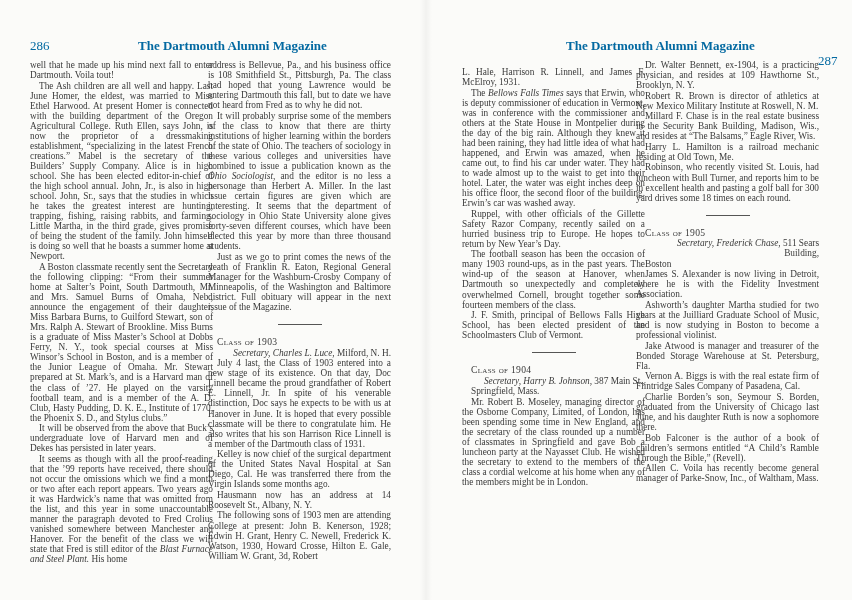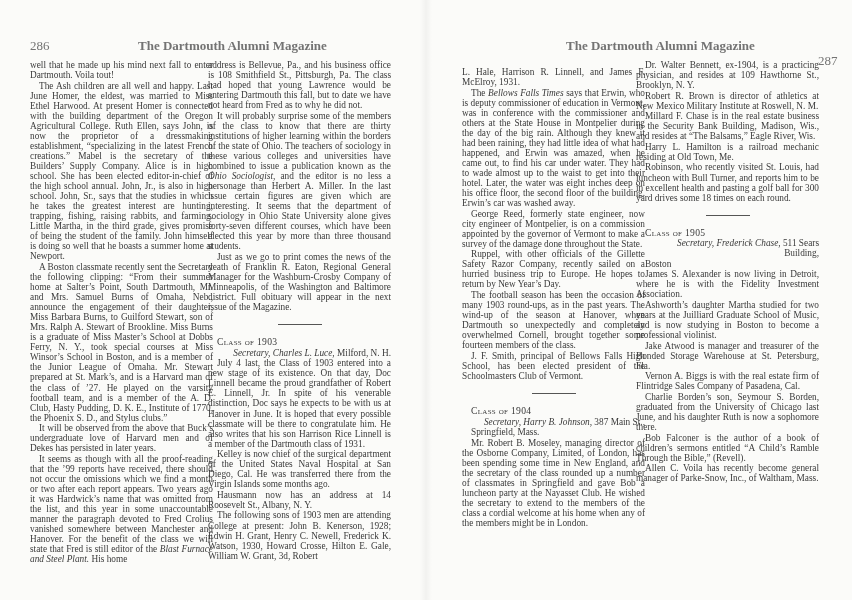--- a/index.html
+++ b/index.html
@@ -12,21 +12,21 @@
   }
   .page { position: absolute; top: 0; height: 600px; }
   .page.left { left: 0; width: 426px; }
   .page.right { left: 426px; width: 426px; }
   .gutter {
     position: absolute; left: 420px; top: 0; width: 12px; height: 600px;
     background: linear-gradient(to right, rgba(0,0,0,0) 0%, rgba(0,0,0,0.04) 50%, rgba(0,0,0,0) 100%);
   }
   .running-head {
     position: absolute; top: 38px; left: 0; right: 0; height: 16px;
-    font-size: 13px; font-weight: bold; color: #737373;
+    font-size: 13px; font-weight: bold; color: #0369a1;
   }
   .page.left .running-head .folio { position: absolute; left: 30px; top: 0; font-weight: normal; font-size: 13px; }
   .page.left .running-head .title { position: absolute; left: 138px; top: 0; }
   .page.right .running-head .title { position: absolute; left: 140px; top: 0; }
   .page.right .running-head .folio { position: absolute; left: 392px; top: 15px; font-weight: normal; font-size: 13px; }
   .col {
     position: absolute; top: 60px; width: 183px;
     font-size: 9.3px; line-height: 10.05px;
     text-align: justify; hyphens: manual;
   }
@@ -85,21 +85,20 @@
 
 <div class="page right">
   <div class="running-head">
     <span class="title">The Dartmouth Alumni Magazine</span>
     <span class="folio">287</span>
   </div>
 
   <div class="col c1">
     <p class="noindent">L. Hale, Harrison R. Linnell, and James F. McElroy, 1931.</p>
     <p><span>The </span><i>Bellows Falls Times</i><span> says that Erwin, who is deputy commissioner of education in Vermont, was in conference with the commissioner and others at the State House in Montpelier during the day of the big rain. Although they knew it had been raining, they had little idea of what had happened, and Erwin was amazed, when he came out, to find his car under water.  They had to wade almost up to the waist to get into their hotel. Later, the water was eight inches deep on his office floor, the second floor of the building. Erwin’s car was washed away.</span></p>
-    <p>George Reed, formerly state engineer, now city engineer of Montpelier, is on a commission appointed by the governor of Vermont to make a survey of the damage done throughout the State.</p>
     <p>Ruppel, with other officials of the Gillette Safety Razor Company, recently sailed on a hurried business trip to Europe.  He hopes to return by New Year’s Day.</p>
     <p>The football season has been the occasion of many 1903 round-ups, as in the past years. The wind-up of the season at Hanover, when Dartmouth so unexpectedly and completely overwhelmed Cornell, brought together some fourteen members of the class.</p>
     <p>J. F. Smith, principal of Bellows Falls High School, has been elected president of the Schoolmasters Club of Vermont.</p>
     <div class="rule"></div>
     <p class="class-head">Class of 1904</p>
     <p class="secretary"><span class="role">Secretary, Harry B. Johnson,</span><span> 387 Main St.,</span></p>
     <p class="secretary center">Springfield, Mass.</p>
     <p>Mr. Robert B. Moseley, managing director of the Osborne Company, Limited, of London, has been spending some time in New England, and the secretary of the class rounded up a number of classmates in Springfield and gave Bob a luncheon party at the Nayasset Club.  He wished the secretary to extend to the members of the class a cordial welcome at his home when any of the members might be in London.</p>
   </div>
 

